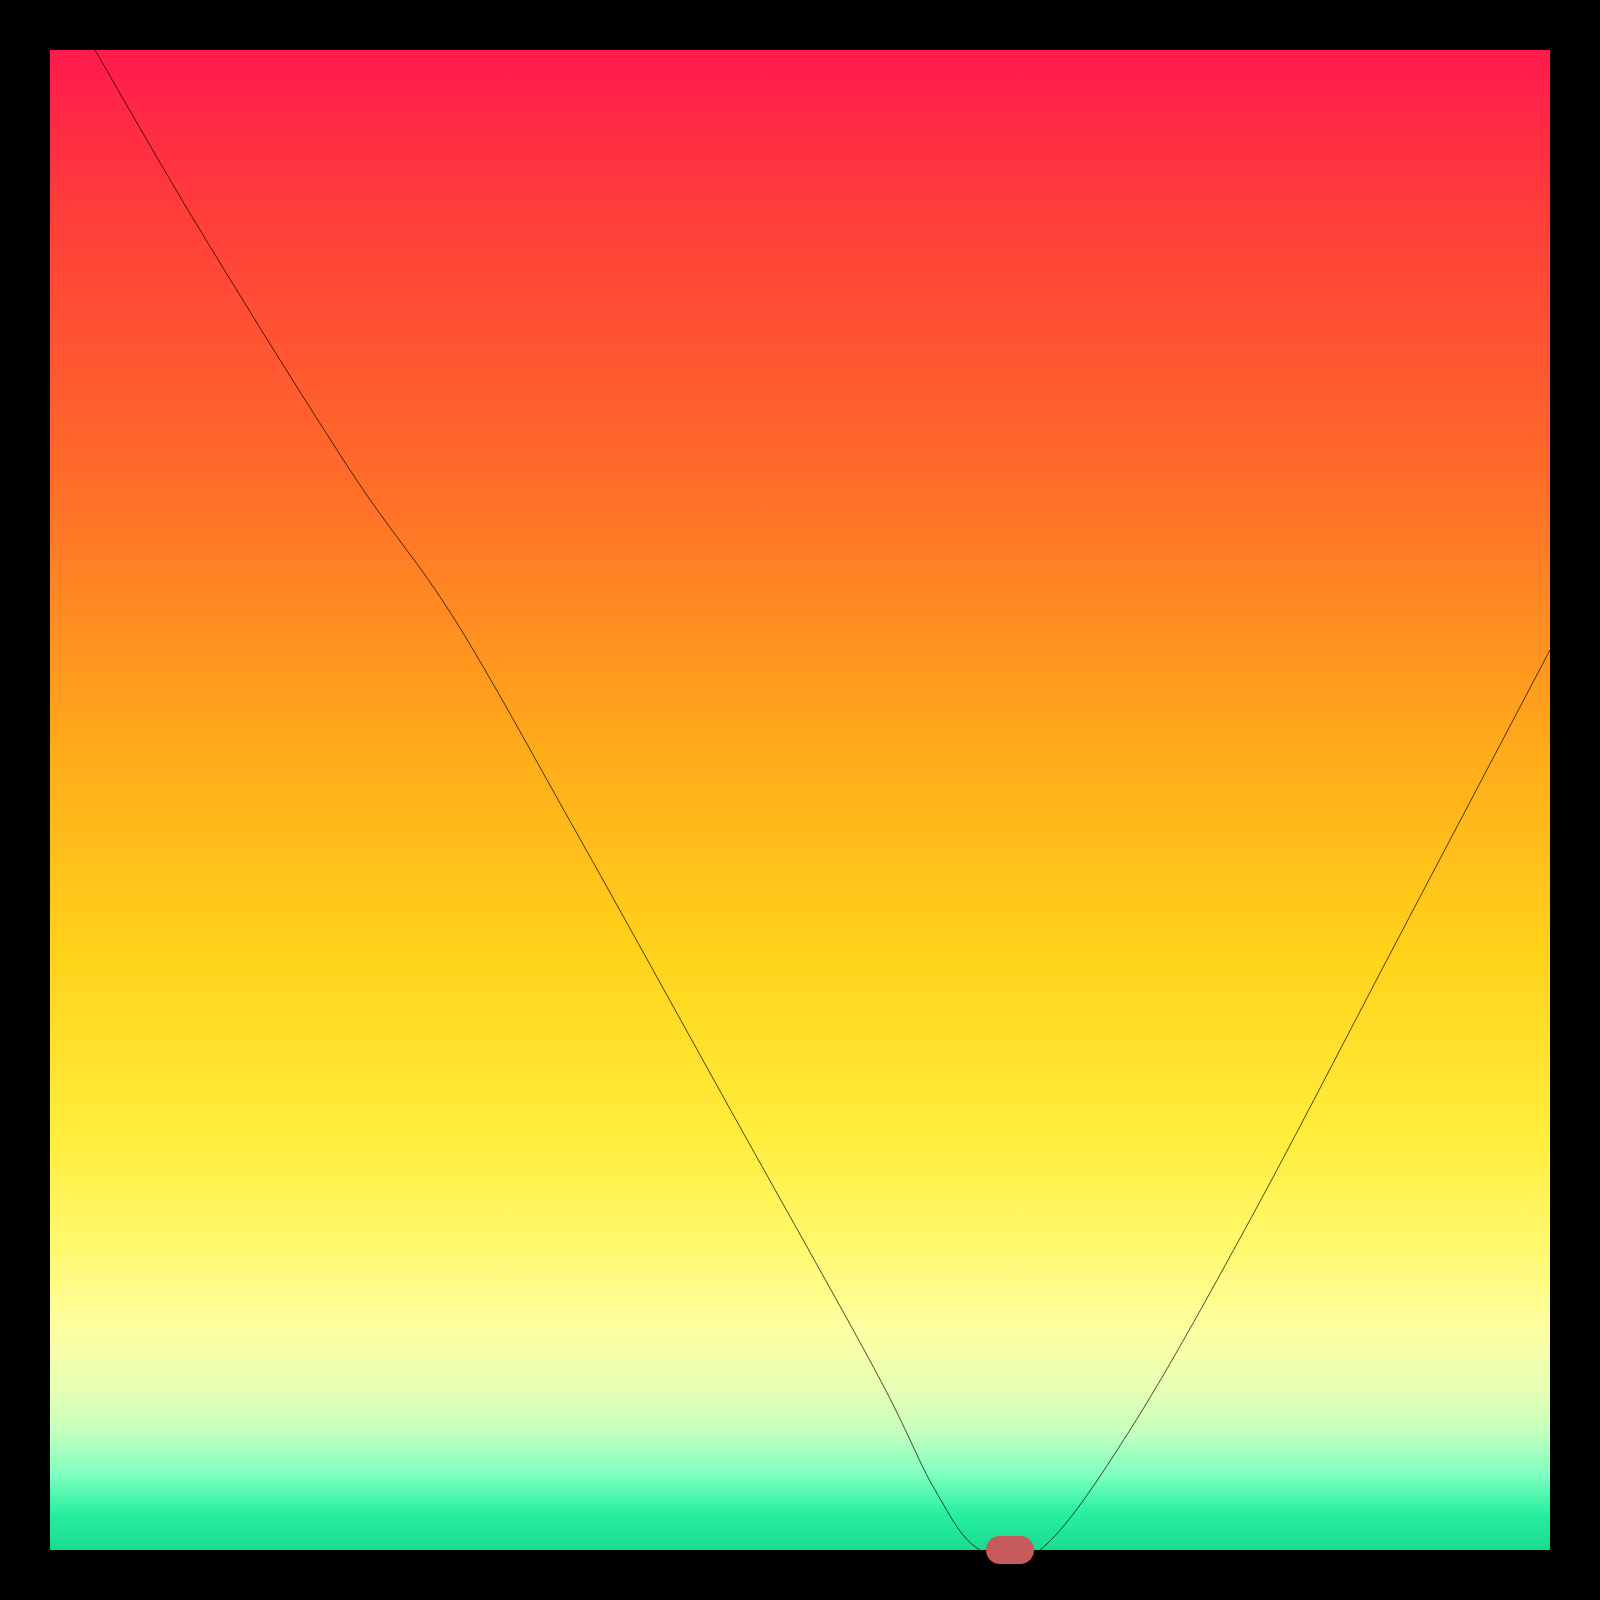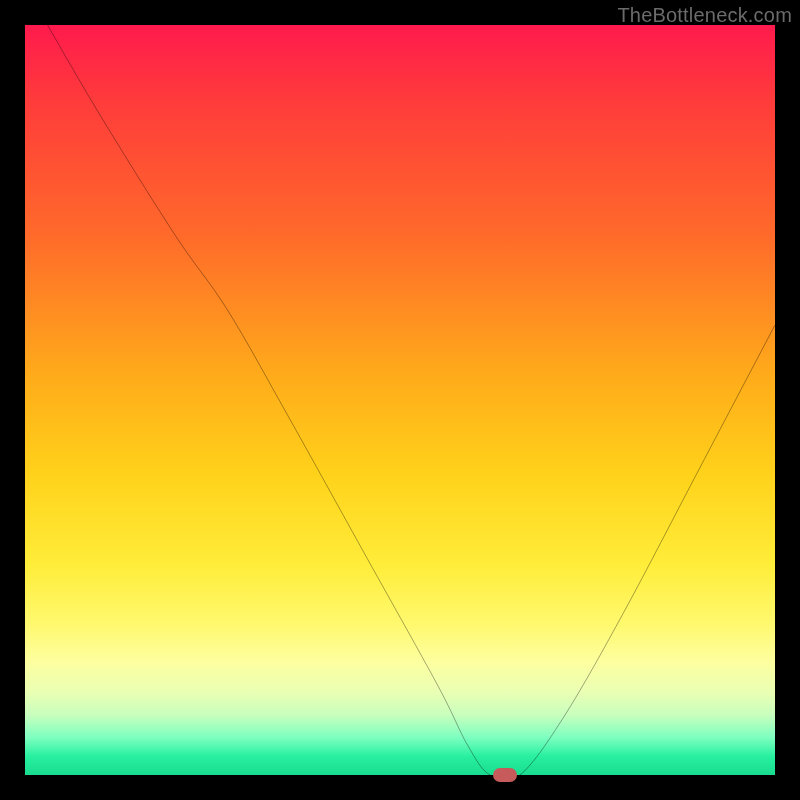--- a/index.html
+++ b/index.html
@@ -66,21 +66,20 @@
     border-radius: 7px;
     z-index: 15;
     transform: translate(-50%, -50%);
   }
 </style>
 </head>
 <body>
 
 <div class="frame">
 
-  <div class="watermark">TheBottleneck.com</div>
 
   <div class="plot-area">
 
     <svg class="curve" viewBox="0 0 100 100" preserveAspectRatio="none">
       <path fill="none" stroke="#000" stroke-width="0.35" vector-effect="non-scaling-stroke" d="M 3.00 0.00 C 4.17 2.00 7.17 7.33 10.00 12.00 C 12.83 16.67 17.17 23.67 20.00 28.00 C 22.83 32.33 24.50 34.00 27.00 38.00 C 29.50 42.00 32.00 46.67 35.00 52.00 C 38.00 57.33 41.67 64.00 45.00 70.00 C 48.33 76.00 52.67 83.67 55.00 88.00 C 57.33 92.33 57.83 94.00 59.00 96.00 C 60.17 98.00 60.83 99.33 62.00 100.00 C 63.17 100.67 64.33 101.33 66.00 100.00 C 67.67 98.67 69.67 95.67 72.00 92.00 C 74.33 88.33 77.00 83.50 80.00 78.00 C 83.00 72.50 86.67 65.33 90.00 59.00 C 93.33 52.67 98.33 43.17 100.00 40.00"></path>
     </svg>
 
     <div class="marker" style="left:480.0px; top:750.0px;"></div>
 
   </div>

